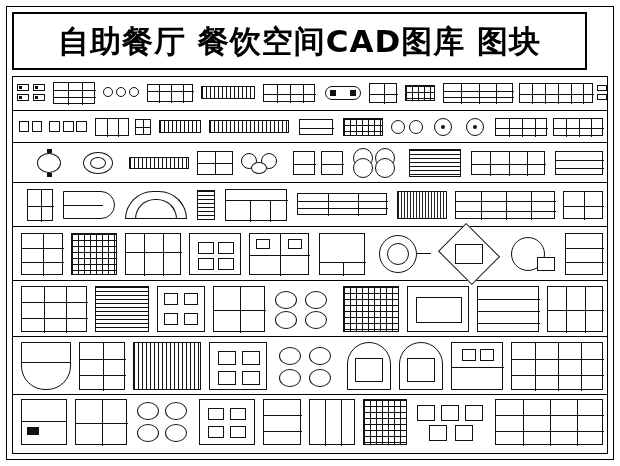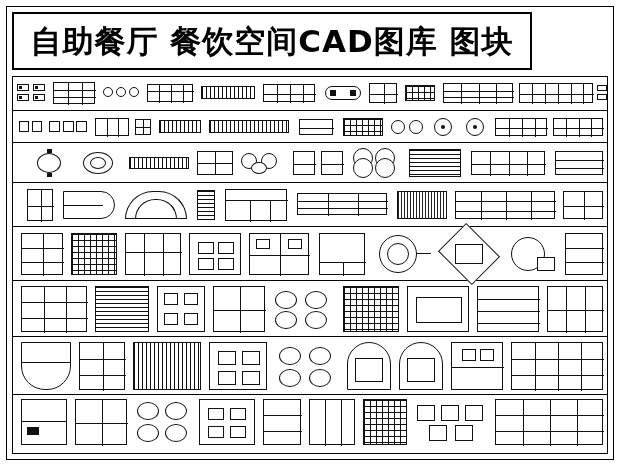--- a/index.html
+++ b/index.html
@@ -26,21 +26,21 @@
     top: 6px;
     right: 6px;
     bottom: 6px;
     border: 1px solid #000;
     box-sizing: border-box;
   }
   .title-block {
     position: absolute;
     left: 12px;
     top: 12px;
-    width: 520px;
+    width: 575px;
     height: 58px;
     border: 2px solid #000;
     box-sizing: border-box;
     display: flex;
     align-items: center;
     justify-content: center;
     background: #fff;
   }
   .title-text {
     font-family: "DejaVu Sans", sans-serif;

